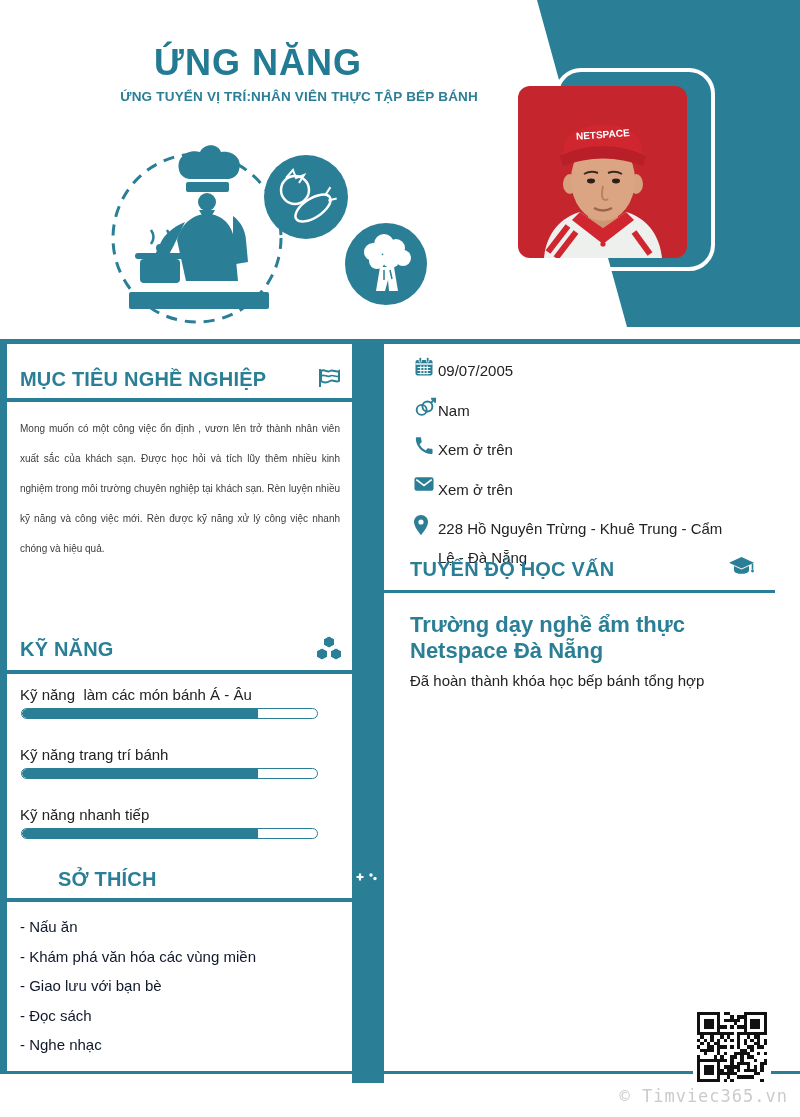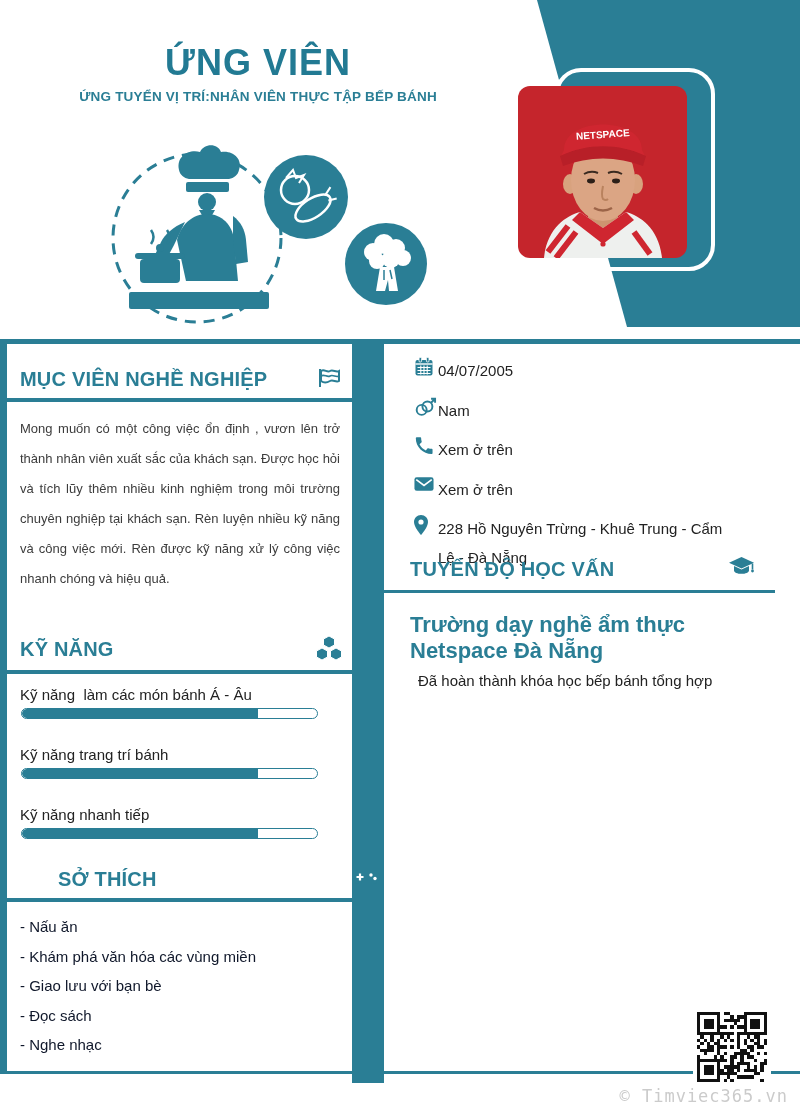--- a/index.html
+++ b/index.html
@@ -9,49 +9,49 @@
   }
   
   .teal-shape{position:absolute;left:0;top:0;width:800px;height:327px;
     background:#2a7e95;clip-path:polygon(537px 0,800px 0,800px 327px,627px 327px);}
   .photo-frame{position:absolute;left:555px;top:68px;width:160px;height:203px;
     border:4px solid #ffffff;border-radius:26px;box-sizing:border-box;background:transparent;}
   .photo{position:absolute;left:518px;top:86px;width:169px;height:172px;
     border-radius:12px;overflow:hidden;}
   .hdr-title{position:absolute;left:58px;top:42px;width:400px;text-align:center;
     font-size:36px;font-weight:bold;letter-spacing:1px;color:#227a93;}
-  .hdr-sub{position:absolute;left:38px;top:89px;width:440px;text-align:center;
+  .hdr-sub{position:absolute;left:38px;top:89px;width:440px;text-align:right;
     font-size:13.5px;font-weight:bold;letter-spacing:.2px;color:#2a7e95;}
   .illustration{position:absolute;left:85px;top:140px;}
   
   .hr-top{position:absolute;left:0;top:339px;width:800px;height:5px;background:#2a7e95;}
   .left-bar{position:absolute;left:0;top:344px;width:7px;height:729px;background:#2a7e95;}
   .divider{position:absolute;left:352px;top:344px;width:32px;height:739px;background:#2a7e95;}
   .hr-bottom{position:absolute;left:0;top:1071px;width:800px;height:3px;background:#2a7e95;}
   
   .sec-head{position:absolute;font-size:20px;font-weight:bold;color:#2a7e95;letter-spacing:.2px;}
   .sec-head .ic{position:absolute;right:0;top:-2px;}
   .sec-rule{position:absolute;height:4px;background:#2a7e95;}
   
   .objective-text{position:absolute;left:20px;top:414px;width:320px;
-    font-size:13px;line-height:30px;color:#3c3c3c;text-align:justify;}
+    font-size:10px;line-height:30px;color:#3c3c3c;text-align:justify;}
   .skill-label{position:absolute;left:20px;font-size:15px;color:#222;white-space:pre-wrap;}
   .skill-track{position:absolute;left:21px;width:297px;height:11px;border:1.5px solid #2a7e95;
     border-radius:7px;box-sizing:border-box;background:#fff;overflow:hidden;}
   .skill-fill{height:100%;background:#2a7e95;border-radius:5px 0 0 5px;}
   .hobby-list{position:absolute;left:20px;top:912px;font-size:15px;color:#0f172a;line-height:29.5px;}
   .hobby-list div{margin:0;}
   
   .info-list{position:absolute;left:414px;top:356px;width:330px;}
   .info-row{display:flex;align-items:flex-start;margin-bottom:10.5px;}
   .info-ic{width:24px;flex:0 0 24px;padding-top:1px;}
   .info-val{font-size:15px;color:#222;line-height:29px;width:288px;}
   .edu-school{position:absolute;left:410px;top:612px;width:370px;
     font-size:22px;font-weight:bold;color:#2a7e95;}
-  .edu-desc{position:absolute;left:410px;top:672px;width:370px;font-size:15px;color:#222;margin-left:8px;}
+  .edu-desc{position:absolute;left:410px;top:672px;width:370px;font-size:15px;color:#222;}
   
   .qr-box{position:absolute;left:693px;top:1008px;width:78px;height:78px;background:#fff;
     display:flex;align-items:center;justify-content:center;}
   .qr-grid{width:70px;height:70px;display:grid;
     grid-template-columns:repeat(21,1fr);grid-template-rows:repeat(21,1fr);}
   .qr-grid i{display:block;}
   .qr-grid i.d{background:#111;}
   .watermark{position:absolute;right:12px;top:1086px;font-family:"DejaVu Sans Mono", monospace;
     font-size:17px;letter-spacing:1px;color:#cbcbcb;}
   svg{display:block;}
@@ -88,21 +88,21 @@
       <path d="M76 122 q9 5 18 0" stroke="#9c6448" stroke-width="2.5" fill="none"></path>
 
       <path d="M26 172 c3 -30 22 -42 36 -46 l23 16 23 -16 c14 4 33 16 36 46 z" fill="#eef0ee"></path>
       <path d="M62 126 l23 16 23 -16 8 8 -31 24 -31 -24 z" fill="#cf2630"></path>
       <path d="M30 166 L50 140 M38 172 L58 146" stroke="#cf2630" stroke-width="6" fill="none"></path>
       <path d="M132 168 L116 146" stroke="#cf2630" stroke-width="6" fill="none"></path>
       <circle cx="85" cy="158" r="2.6" fill="#cf2630"></circle>
     </svg>
   </div>
 
-  <div class="hdr-title">ỨNG VIÊN</div>
+  <div class="hdr-title">ỨNG NĂNG</div>
   <div class="hdr-sub">ỨNG TUYỂN VỊ TRÍ:NHÂN VIÊN THỰC TẬP BẾP BÁNH</div>
 
   <div class="illustration">
     <svg width="355" height="195" viewBox="0 0 355 195">
       <g fill="#2a7e95">
 
         <circle cx="112" cy="98" r="84" fill="none" stroke="#2a7e95" stroke-width="3" stroke-dasharray="11 8"></circle>
 
         <g>
           <path d="M94 30 c-3 -13 9 -21 21 -18 c4 -9 18 -9 21 0 c12 -2 22 7 18 18 c-1 5 -5 8 -10 9 h-40 c-5 -1 -9 -4 -10 -9 z"></path>
@@ -147,21 +147,21 @@
       </g>
     </svg>
   </div>
 
   <div class="hr-top"></div>
   <div class="left-bar"></div>
   <div class="divider"></div>
   <div class="hr-bottom"></div>
 
   <div class="sec-head" style="left:20px;top:368px;width:322px;">
-    <span>MỤC VIÊN NGHỀ NGHIỆP</span>
+    <span>MỤC TIÊU NGHỀ NGHIỆP</span>
     <span class="ic">
       <svg width="25" height="24" viewBox="0 0 25 24">
         <path d="M3 3 v18" stroke="#2a7e95" stroke-width="2"></path>
         <path d="M4 5 c3.2 -2.4 6 1.8 9 0 s6 1.8 9 0 v10 c-3 1.8 -6 -1.8 -9 0 s-5.8 2.4 -9 0 z" fill="none" stroke="#2a7e95" stroke-width="2"></path>
         <path d="M4 10 c3.2 -2.4 6 1.8 9 0 s6 1.8 9 0" fill="none" stroke="#2a7e95" stroke-width="1.6"></path>
       </svg>
     </span>
   </div>
   <div class="sec-rule" style="left:0;top:398px;width:352px;"></div>
   <div class="objective-text">Mong muốn có một công việc ổn định , vươn lên trở thành nhân viên xuất sắc của khách sạn. Được học hỏi và tích lũy thêm nhiều kinh nghiệm trong môi trường chuyên nghiệp tại khách sạn. Rèn luyện nhiều kỹ năng và công việc mới. Rèn được kỹ năng xử lý công việc nhanh chóng và hiệu quả.</div>
@@ -222,21 +222,21 @@
           <rect x="1.5" y="3" width="17" height="15.5" rx="2" fill="#2a7e95"></rect>
           <rect x="5" y="0.5" width="2.6" height="4.5" rx="1" fill="#2a7e95" stroke="#ffffff" stroke-width="0.8"></rect>
           <rect x="12.4" y="0.5" width="2.6" height="4.5" rx="1" fill="#2a7e95" stroke="#ffffff" stroke-width="0.8"></rect>
           <path d="M1.5 7 h17" stroke="#ffffff" stroke-width="1.4"></path>
           <g stroke="#ffffff" stroke-width="1.1">
             <path d="M3.5 10.5 h13 M3.5 13.5 h13 M3.5 16.5 h13"></path>
             <path d="M6.8 8.5 v9 M10 8.5 v9 M13.2 8.5 v9"></path>
           </g>
         </svg>
       </span>
-      <span class="info-val">04/07/2005</span>
+      <span class="info-val">09/07/2005</span>
     </div>
     <div class="info-row">
       <span class="info-ic">
         <svg width="23" height="20" viewBox="0 0 24 20">
           <circle cx="8" cy="13" r="5.2" fill="none" stroke="#2a7e95" stroke-width="2"></circle>
           <circle cx="14" cy="9.5" r="5.2" fill="none" stroke="#2a7e95" stroke-width="2"></circle>
           <path d="M17.8 5.6 L22 1.4 M17.8 1.4 h4.2 v4.2" fill="none" stroke="#2a7e95" stroke-width="2"></path>
         </svg>
       </span>
       <span class="info-val">Nam</span>

